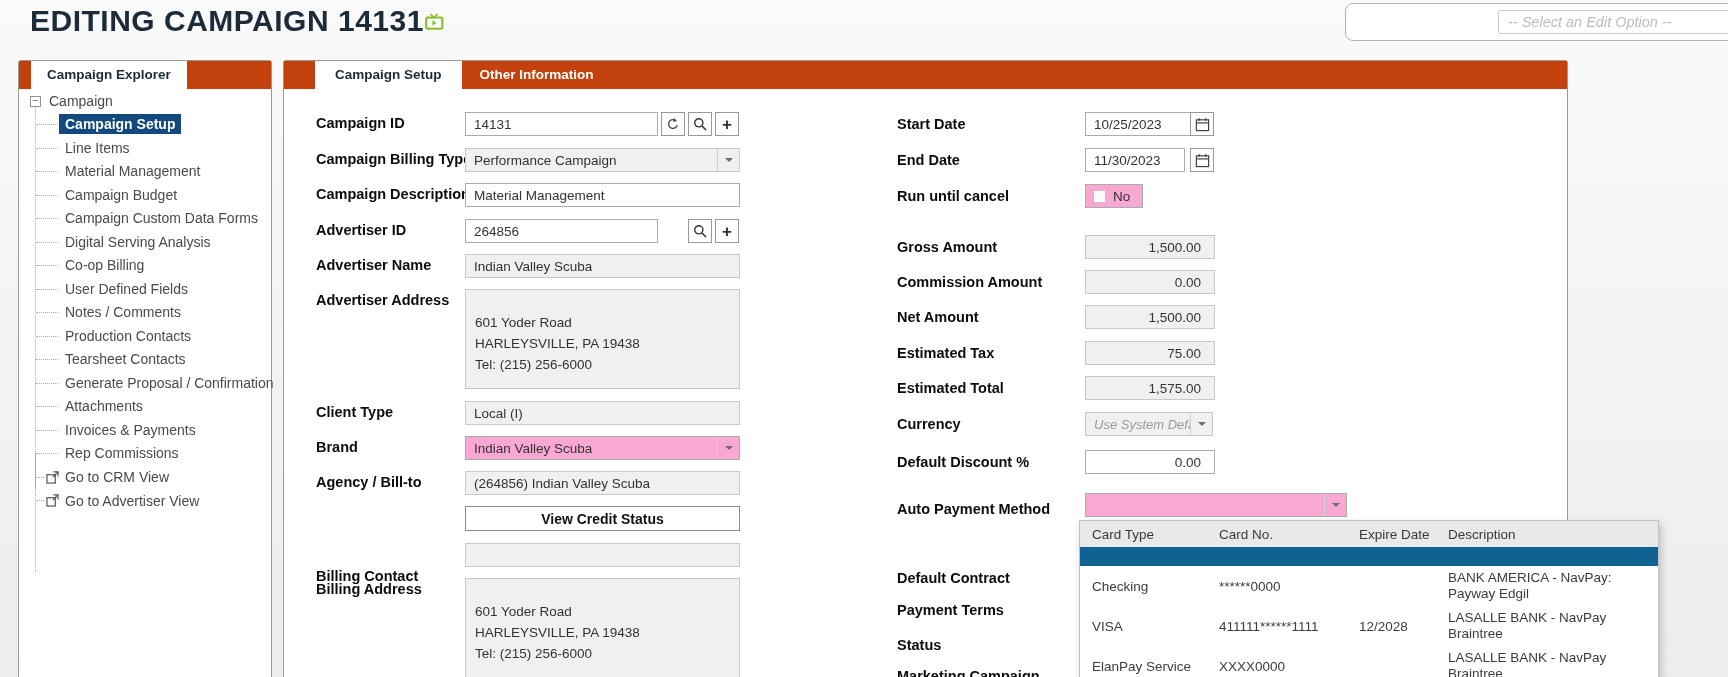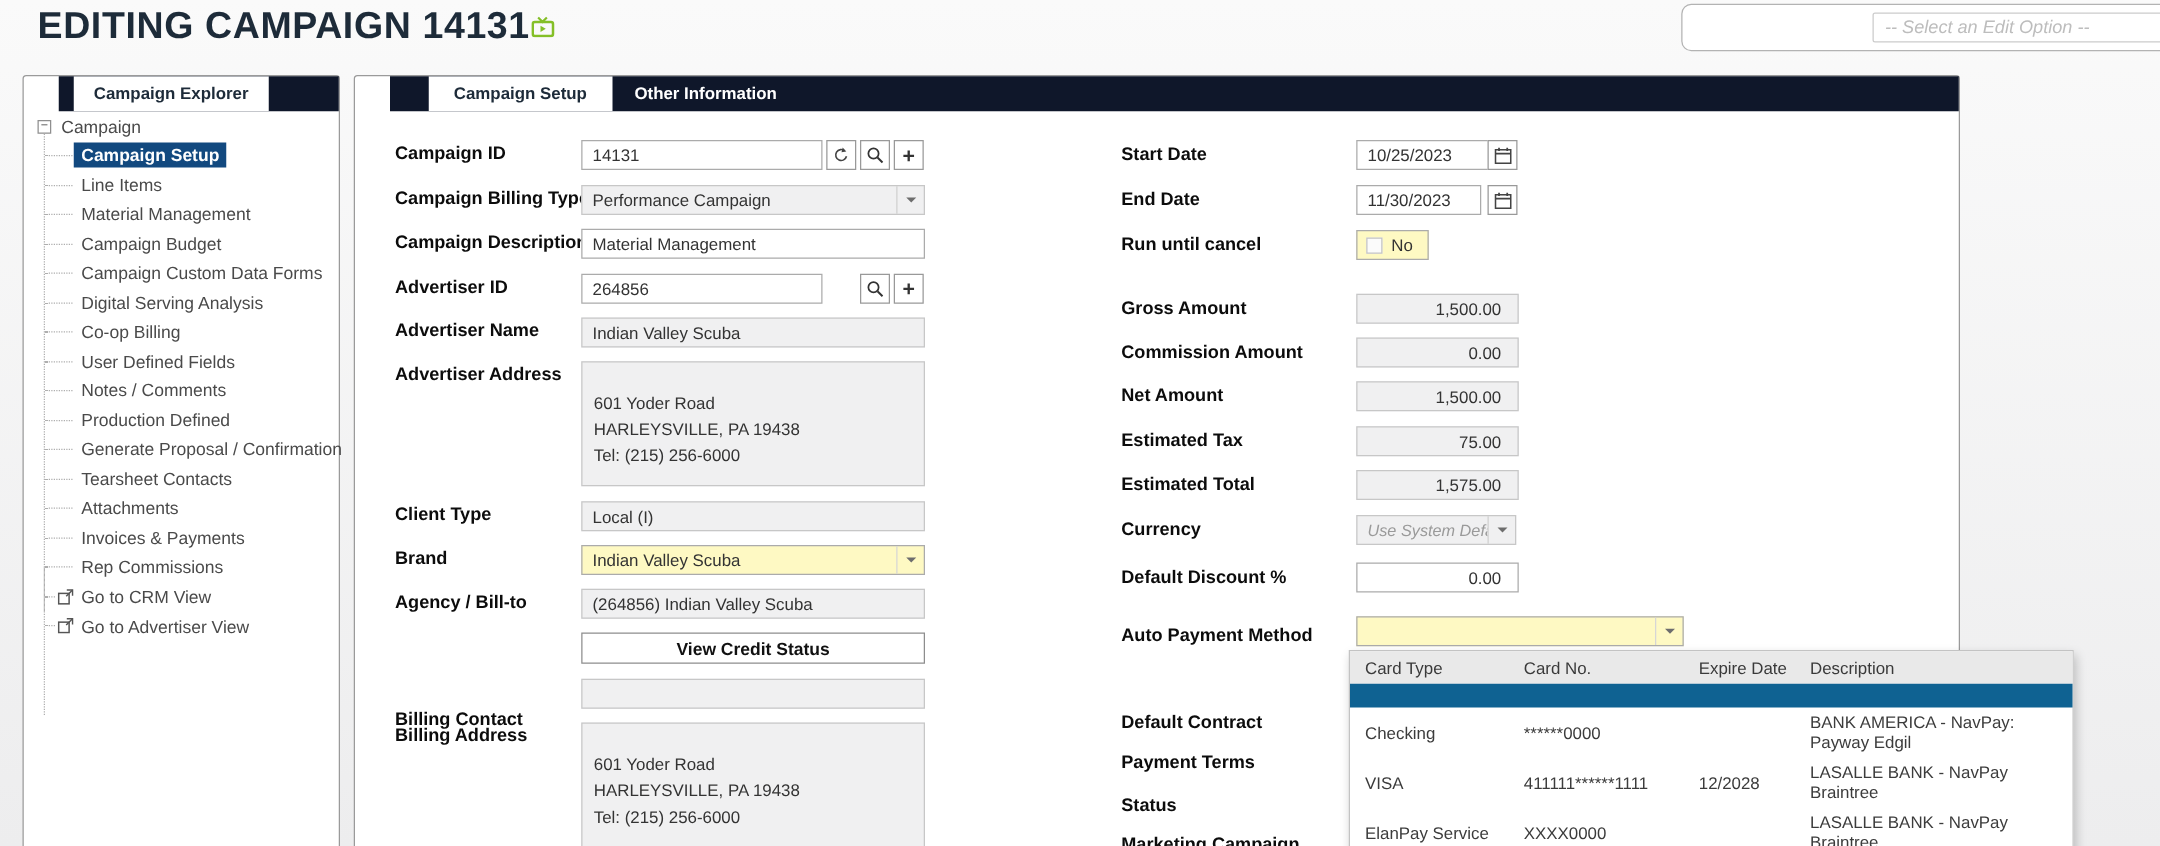--- a/index.html
+++ b/index.html
@@ -25,21 +25,21 @@
   }
   .edit-option-box input::placeholder{color:#bdbdbd;font-style:italic;}
   
   .panel{
     position:absolute;background:#fff;border:1px solid #9a9a9a;border-radius:3px;
     box-sizing:border-box;
   }
   #sidebar{left:18px;top:60px;width:254px;height:630px;}
   #main{left:283px;top:60px;width:1285px;height:630px;}
   .bluebar{
-    height:28px;background:#0f172a;display:flex;align-items:stretch;overflow:hidden;margin-left:28px;
+    height:28px;background:#c2410c;display:flex;align-items:stretch;overflow:hidden;
   }
   .bluebar .tab{
     font-size:13.5px;font-weight:bold;color:#fff;line-height:28px;padding:0 18px;
     white-space:nowrap;cursor:pointer;
   }
   .bluebar .tab.active{background:#fff;color:#1d2b39;}
   #sidebar .bluebar .tab.active{margin-left:12px;padding:0 16px;}
   #main .bluebar .tab.active{margin-left:31px;padding:0 20px;}
   
   .tree{font-size:14px;color:#4a4a4a;position:relative;}
@@ -80,21 +80,21 @@
   }
   .inp{
     position:absolute;height:24px;border:1px solid #ababab;background:#fff;
     font-size:13.5px;color:#333;padding:0 8px;box-sizing:border-box;font-family:inherit;
   }
   .inp.gray{background:#f0f0f1;border-color:#c7c7c7;}
   .inp.num{text-align:right;padding-right:13px;}
   textarea.inp{resize:none;padding:22px 9px;line-height:21px;font-size:13.5px;overflow:hidden;}
   .cbx{
     position:absolute;height:24px;box-sizing:border-box;border:1px solid #ababab;
-    background:#fef9c3;display:flex;align-items:stretch;cursor:pointer;
+    background:#f9a8d4;display:flex;align-items:stretch;cursor:pointer;
   }
   .cbx.gray{background:#f0f0f1;border-color:#c7c7c7;}
   .cbx .val{
     flex:1;padding:0 8px;font-size:13.5px;color:#333;white-space:nowrap;overflow:hidden;
     display:flex;align-items:center;
   }
   .cbx .val.ph{color:#9a9a9a;font-style:italic;font-size:13px;}
   .cbx .arr{
     width:21px;border-left:1px solid #d6d6d6;display:flex;align-items:center;justify-content:center;flex:0 0 auto;
   }
@@ -159,23 +159,23 @@
     <ul class="tree-children">
       <li><span class="sel">Campaign Setup</span></li>
       <li><span>Line Items</span></li>
       <li><span>Material Management</span></li>
       <li><span>Campaign Budget</span></li>
       <li><span>Campaign Custom Data Forms</span></li>
       <li><span>Digital Serving Analysis</span></li>
       <li><span>Co-op Billing</span></li>
       <li><span>User Defined Fields</span></li>
       <li><span>Notes / Comments</span></li>
-      <li><span>Production Defined</span></li>
+      <li><span>Production Contacts</span></li>
+      <li><span>Tearsheet Contacts</span></li>
       <li><span>Generate Proposal / Confirmation</span></li>
-      <li><span>Tearsheet Contacts</span></li>
       <li><span>Attachments</span></li>
       <li><span>Invoices &amp; Payments</span></li>
       <li><span>Rep Commissions</span></li>
     </ul>
     <div class="tree-links">
       <div class="tree-link">
         <span>
           <svg width="13" height="13" viewBox="0 0 14 14">
             <rect x="1" y="4" width="9" height="9" fill="#fff" stroke="#555" stroke-width="1.3"></rect>
             <path d="M8 1 h5 v5" fill="none" stroke="#555" stroke-width="1.3"></path>

